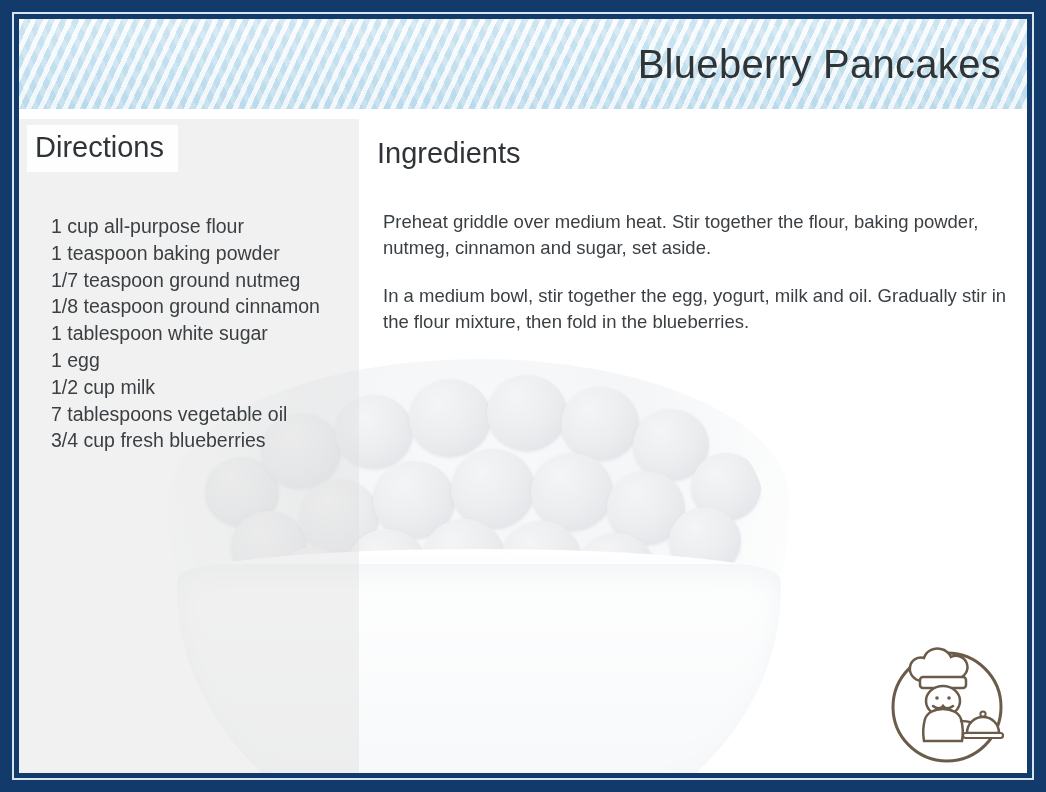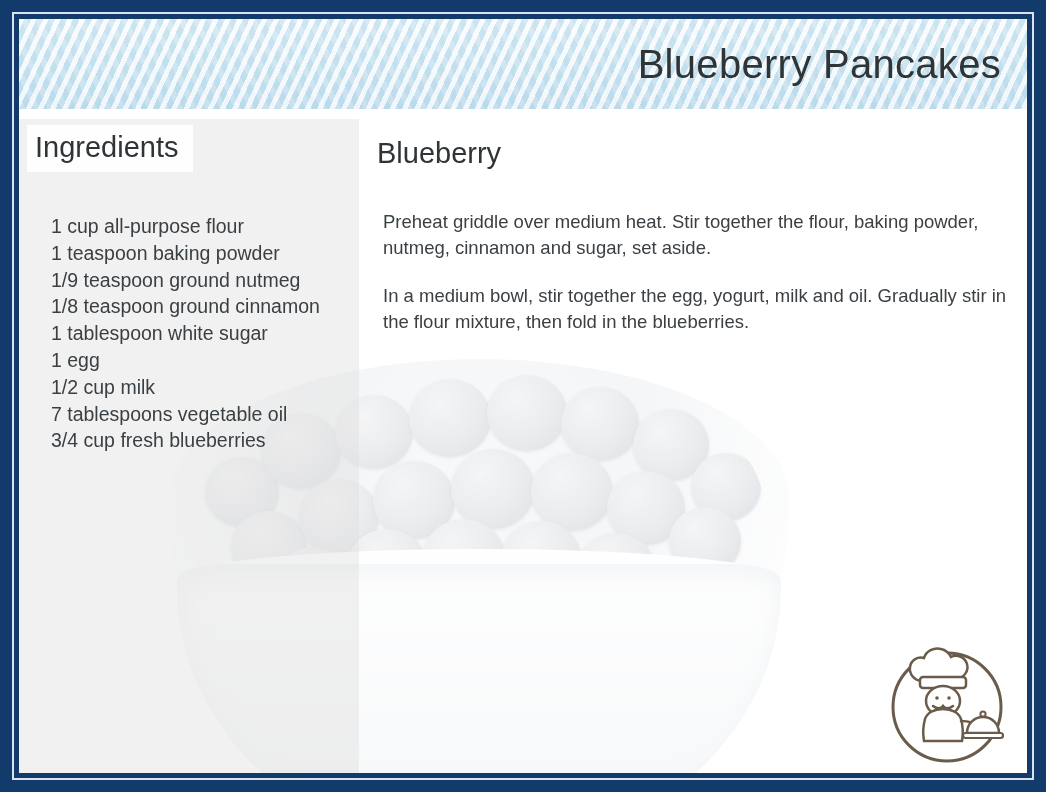--- a/index.html
+++ b/index.html
@@ -244,35 +244,35 @@
         <span class="berry" style="left:222px; top:212px; width:78px; height:64px;"></span>
         <span class="berry" style="left:300px; top:214px; width:76px; height:62px;"></span>
         <span class="berry" style="left:370px; top:220px; width:70px; height:58px;"></span>
       </div>
 
       <div class="bowl-rim"></div>
       <div class="bowl-body"></div>
     </div>
 
     <div class="panel-ingredients"></div>
-    <div class="heading-tab heading-ingredients">Ingredients</div>
+    <div class="heading-tab heading-ingredients">Directions</div>
     <ul class="ingredients-list">
       <li>1 cup all-purpose flour</li>
       <li>1 teaspoon baking powder</li>
-      <li>1/9 teaspoon ground nutmeg</li>
+      <li>1/7 teaspoon ground nutmeg</li>
       <li>1/8 teaspoon ground cinnamon</li>
       <li>1 tablespoon white sugar</li>
       <li>1 egg</li>
       <li>1/2 cup milk</li>
       <li>7 tablespoons vegetable oil</li>
       <li>3/4 cup fresh blueberries</li>
     </ul>
 
     <div class="panel-directions"></div>
-    <div class="heading-tab heading-directions">Blueberry</div>
+    <div class="heading-tab heading-directions">Ingredients</div>
     <div class="directions-body">
       <p>Preheat griddle over medium heat. Stir together the flour, baking powder, nutmeg, cinnamon and sugar, set aside.</p>
       <p>In a medium bowl, stir together the egg, yogurt, milk and oil. Gradually stir in the flour mixture, then fold in the blueberries.</p>
     </div>
 
     <div class="chef-logo">
       <svg viewBox="0 0 132 126" width="132" height="126" aria-hidden="true">
         <circle cx="66" cy="66" r="54" fill="none" stroke="#6b5b4a" stroke-width="3"></circle>
 
         <path d="M40 40c-7-1-12-7-11-14 1-7 8-11 14-9 2-7 10-11 17-9 5 1 8 4 10 8 6-3 14 0 16 7 2 7-3 14-10 14z" fill="#ffffff" stroke="#6b5b4a" stroke-width="2.5"></path>

